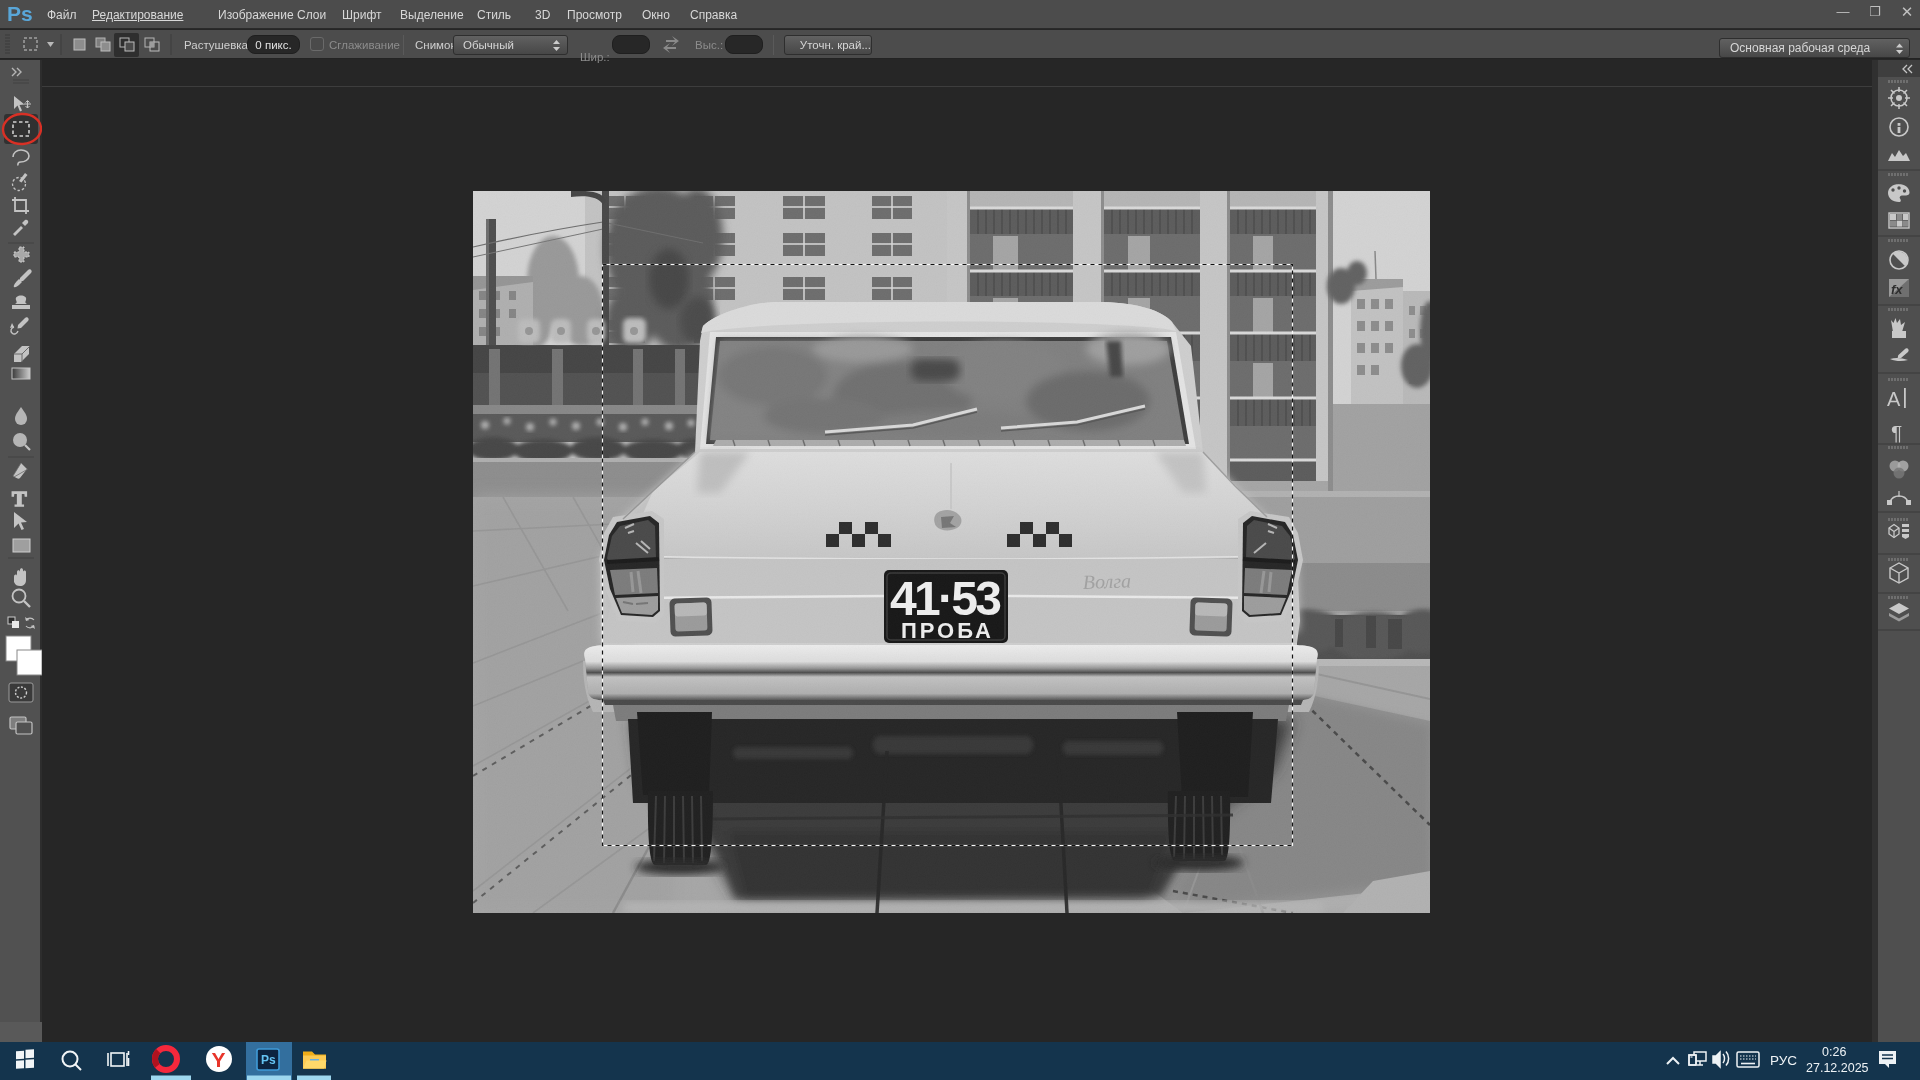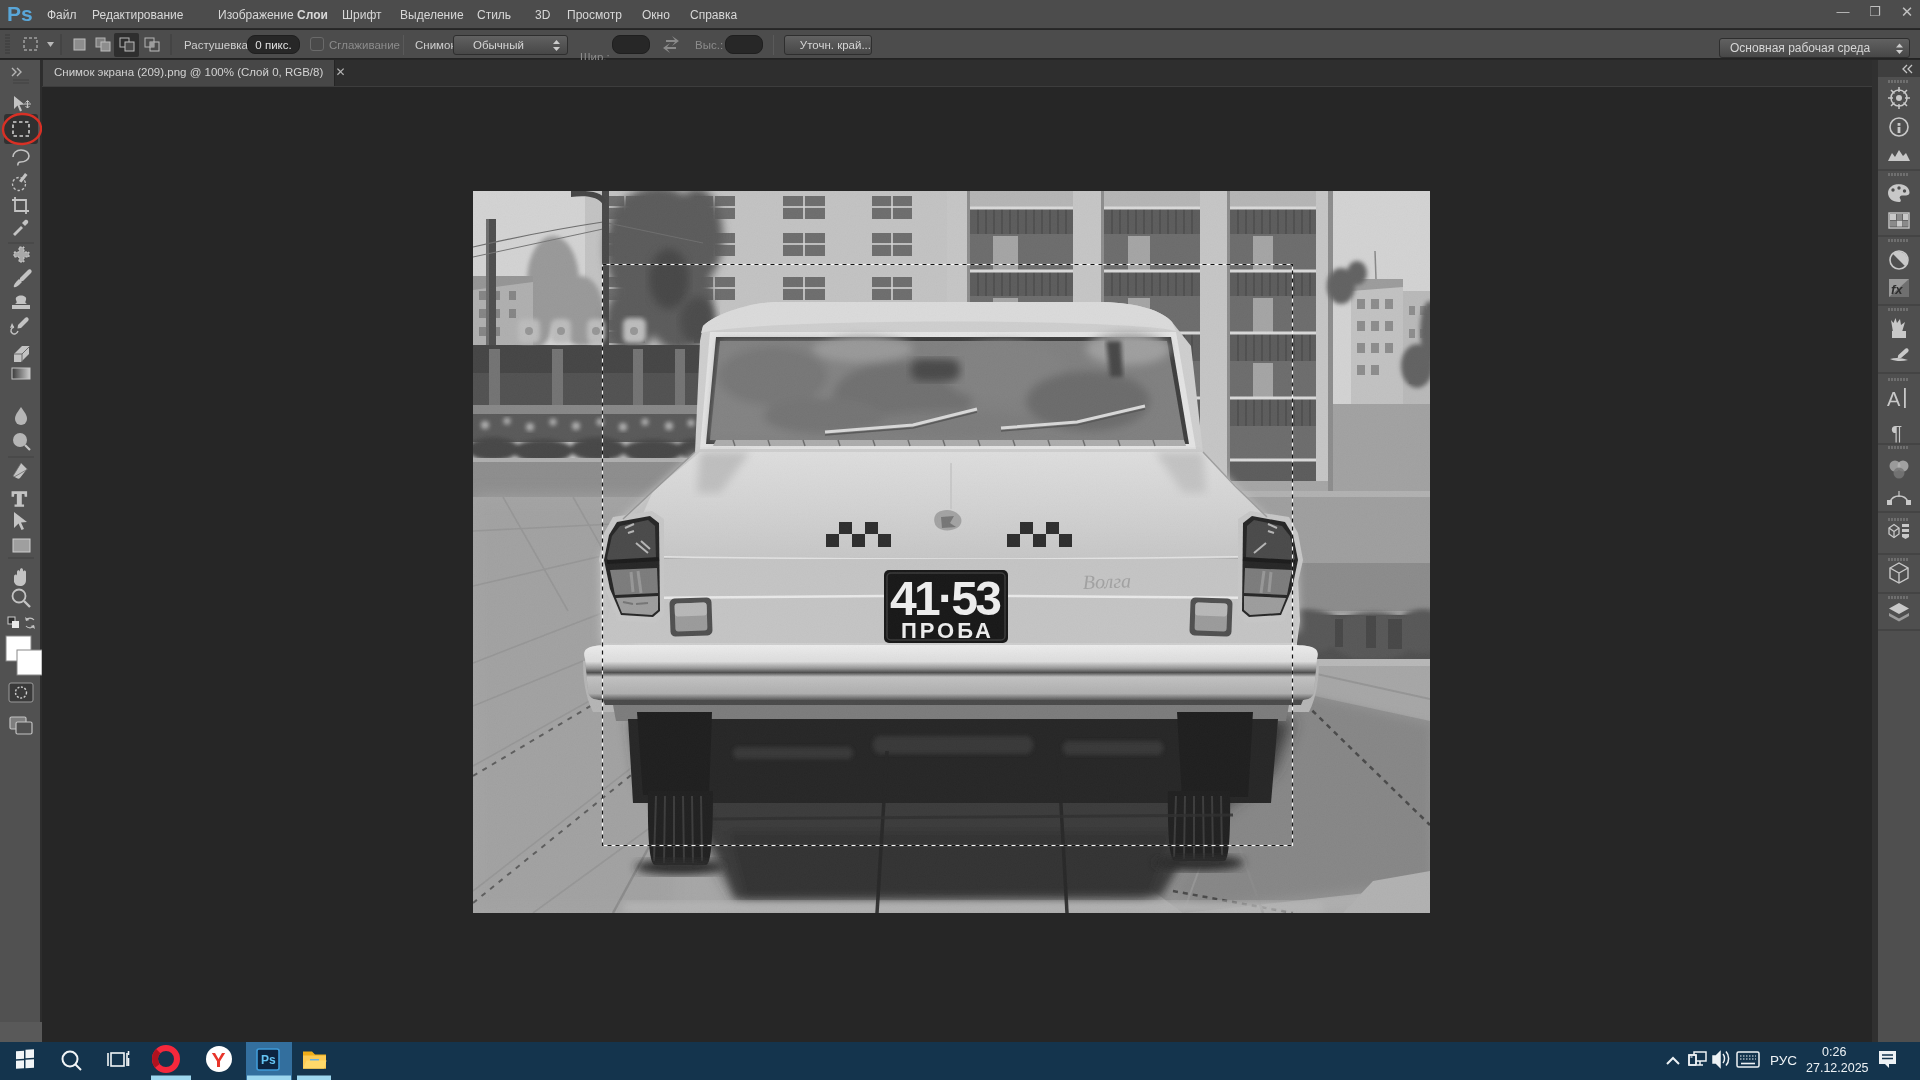--- a/index.html
+++ b/index.html
@@ -37,23 +37,23 @@
   
   #taskbar { left:0; top:1042px; width:1920px; height:38px; background:#14344d; }
 </style>
 </head>
 <body>
 <div id="root">
 
   <div id="menubar" class="abs">
     <div id="pslogo">Ps</div>
     <div class="menuitem" style="left:47px;">Файл</div>
-    <div class="menuitem" style="left:92px;">Редактирование</div>
+    <div class="menuitem" style="left:92px;text-decoration:underline;">Редактирование</div>
     <div class="menuitem" style="left:202px;margin-left:16px;">Изображение</div>
-    <div class="menuitem" style="left:297px;font-weight:bold;">Слои</div>
+    <div class="menuitem" style="left:297px;">Слои</div>
     <div class="menuitem" style="left:342px;">Шрифт</div>
     <div class="menuitem" style="left:400px;">Выделение</div>
     <div class="menuitem" style="left:477px;">Стиль</div>
     <div class="menuitem" style="left:535px;">3D</div>
     <div class="menuitem" style="left:567px;">Просмотр</div>
     <div class="menuitem" style="left:642px;">Окно</div>
     <div class="menuitem" style="left:690px;">Справка</div>
     <div class="winbtn" style="left:1828px;">—</div>
     <div class="winbtn" style="left:1860px;">❐</div>
     <div class="winbtn" style="left:1892px; font-size:15px;">✕</div>
@@ -92,21 +92,21 @@
         <rect x="150" y="12" width="4" height="5" fill="#9d9d9d"></rect>
       </g>
       <line x1="171" y1="4" x2="171" y2="25" stroke="#3c3c3c"></line>
     </svg>
     <div class="optlabel" style="left:184px;">Растушевка:</div>
     <div class="darkfield" style="left:247px; top:5px; width:53px; height:19px; color:#e0e0e0; font-size:11.5px; text-align:center; line-height:18px;">0 пикс.</div>
     <div style="position:absolute; left:310px; top:7px; width:14px; height:14px; background:#4a4a4a; border:1px solid #6a6a6a; border-radius:3px;"></div>
     <div class="optdis" style="left:329px;">Сглаживание</div>
     <div class="vsep" style="left:403px;"></div>
     <div class="optlabel" style="left:415px;">Снимок:</div>
-    <div class="psbtn" style="left:453px; top:5px; width:115px; height:20px; text-align:left; padding-left:19px; line-height:18px; font-size:11.5px;">Обычный
+    <div class="psbtn" style="left:453px; top:5px; width:115px; height:20px; text-align:left; padding-left:9px; line-height:18px; font-size:11.5px;">Обычный
       <svg style="position:absolute; right:6px; top:3px;" width="9" height="13" viewBox="0 0 9 13">
         <path d="M1 5 l3.5 -4 l3.5 4 z" fill="#cccccc"></path>
           <path d="M1 8 l3.5 4 l3.5 -4 z" fill="#cccccc"></path>
       </svg>
     </div>
     <div class="optdis" style="left:580px;margin-top:12px;">Шир.:</div>
     <div class="darkfield" style="left:612px; top:5px; width:38px; height:19px;"></div>
     <svg class="abs" style="left:661px; top:6px;" width="20" height="17" viewBox="0 0 20 17">
       <path d="M5 5 h9 l-3 -4 l7 5 l-7 5 l3 -4 h-9 z" fill="#8a8a8a" transform="translate(0,-1)"></path>
       <path d="M15 12 h-9 l3 -4 l-7 5 l7 5 l-3 -4 h9 z" fill="#8a8a8a" transform="translate(0,-1)"></path>
@@ -116,25 +116,20 @@
     <div class="vsep" style="left:773px;"></div>
     <div class="psbtn" style="left:784px; top:5px; width:88px; height:20px; line-height:18px; font-size:11.5px;">Уточн. край...</div>
     <div class="psbtn" style="left:1719px; top:8px; width:191px; height:20px; text-align:left; padding-left:10px; line-height:18px; font-size:12px;">Основная рабочая среда
       <svg style="position:absolute; right:5px; top:4px;" width="9" height="12" viewBox="0 0 9 12">
         <path d="M1 4.5 l3.5 -4 l3.5 4 z" fill="#cccccc"></path>
           <path d="M1 7 l3.5 4 l3.5 -4 z" fill="#cccccc"></path>
       </svg>
     </div>
   </div>
 
-  <div id="tabrow" class="abs">
-    <div id="doctab">Снимок экрана (209).png @ 100% (Слой 0, RGB/8)
-      <span style="color:#b5b5b5; margin-left:9px; font-size:12px;">✕</span>
-    </div>
-  </div>
 
   <div id="canvas" class="abs"></div>
   <div class="abs" style="left:42px; top:86px; width:1830px; height:1px; background:#3d3d3d;"></div>
 
   <div id="toolcol" class="abs"></div>
   <svg id="toolsvg" class="abs" style="left:0;top:60px;" width="42" height="700" viewBox="0 0 42 700">
 
     <path d="M12 8 l4 4 l-4 4 M17 8 l4 4 l-4 4" stroke="#b5b5b5" stroke-width="1.4" fill="none"></path>
     <g stroke="#424242" stroke-width="1">
       <line x1="13" y1="20" x2="29" y2="20"></line>

